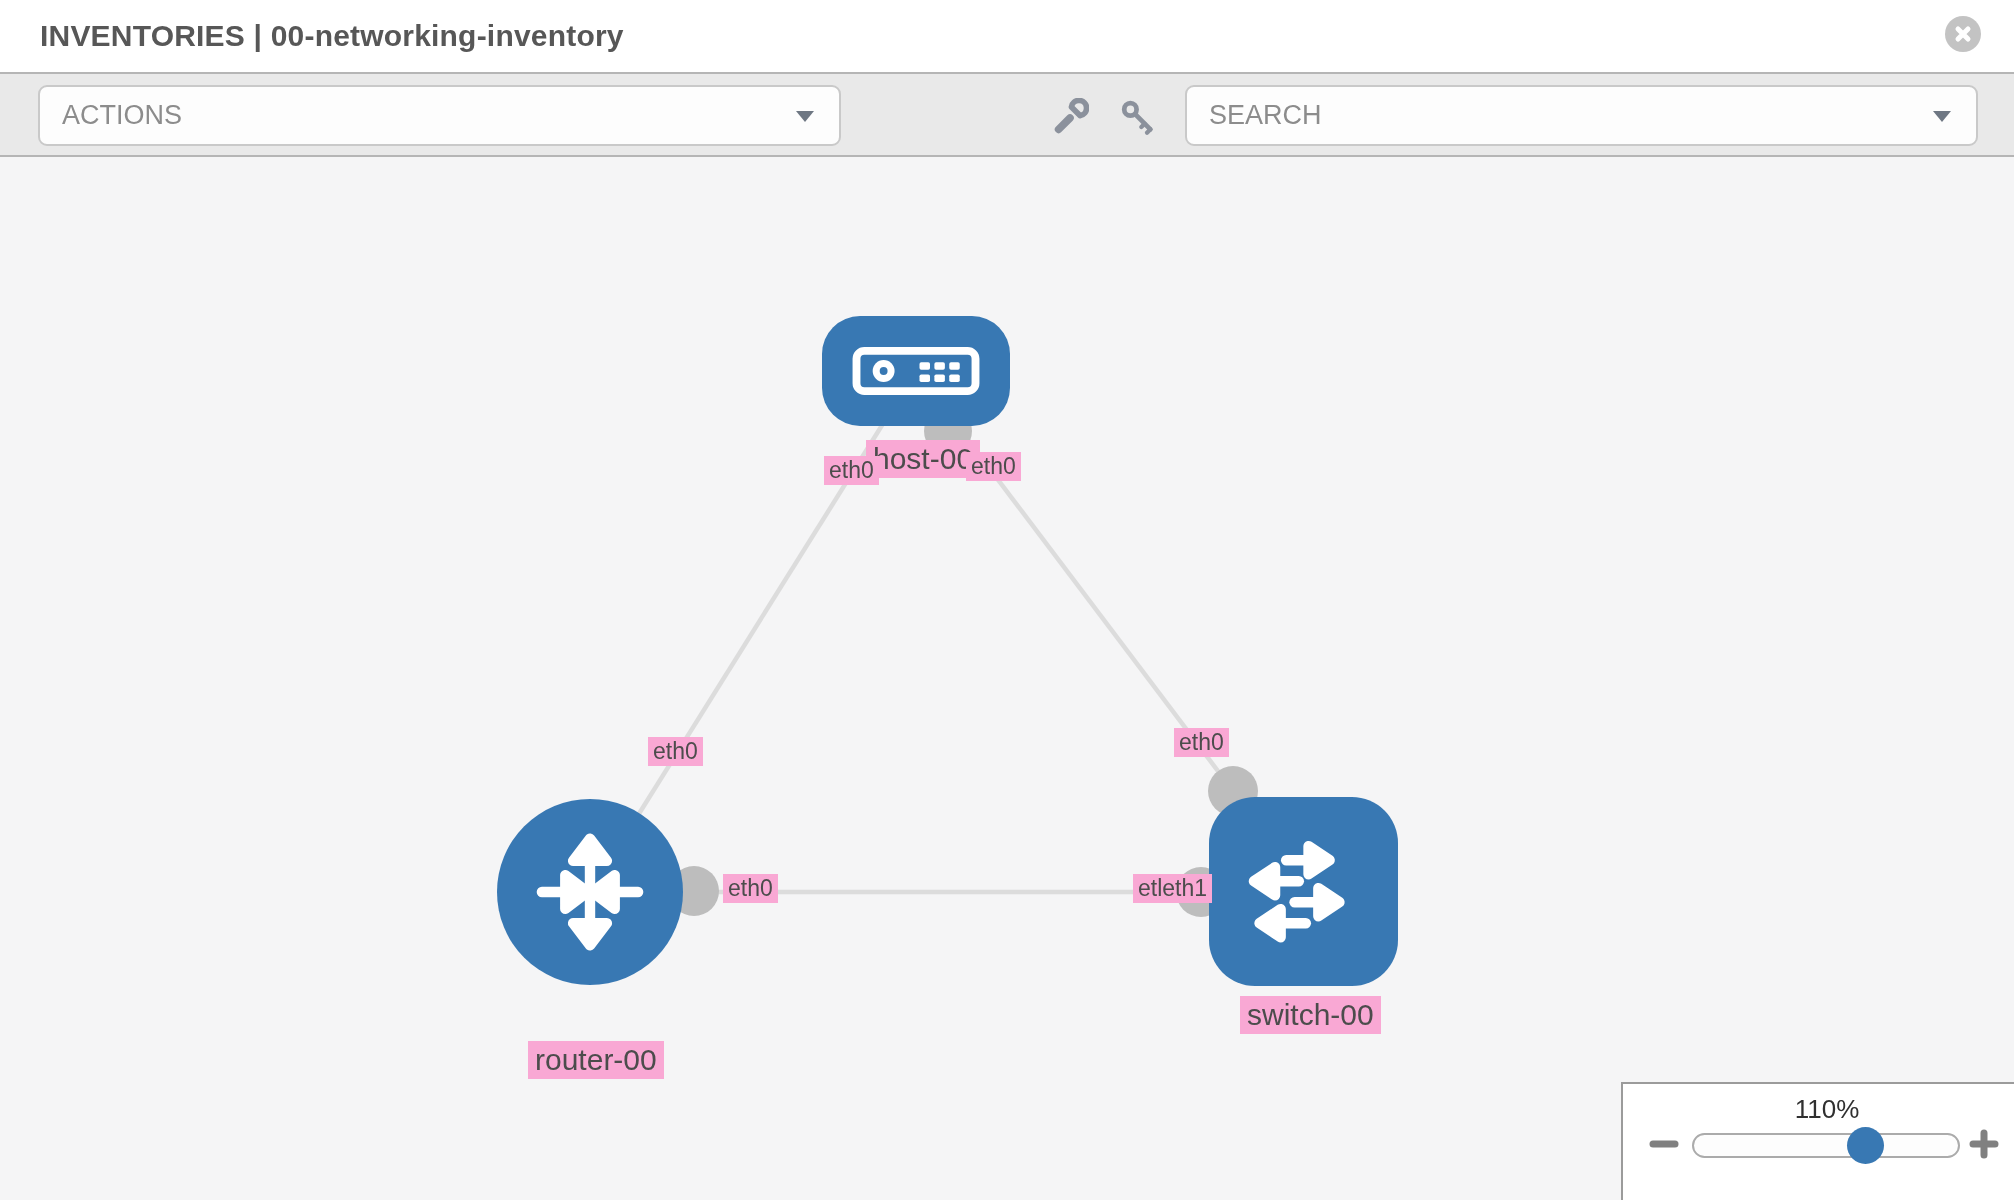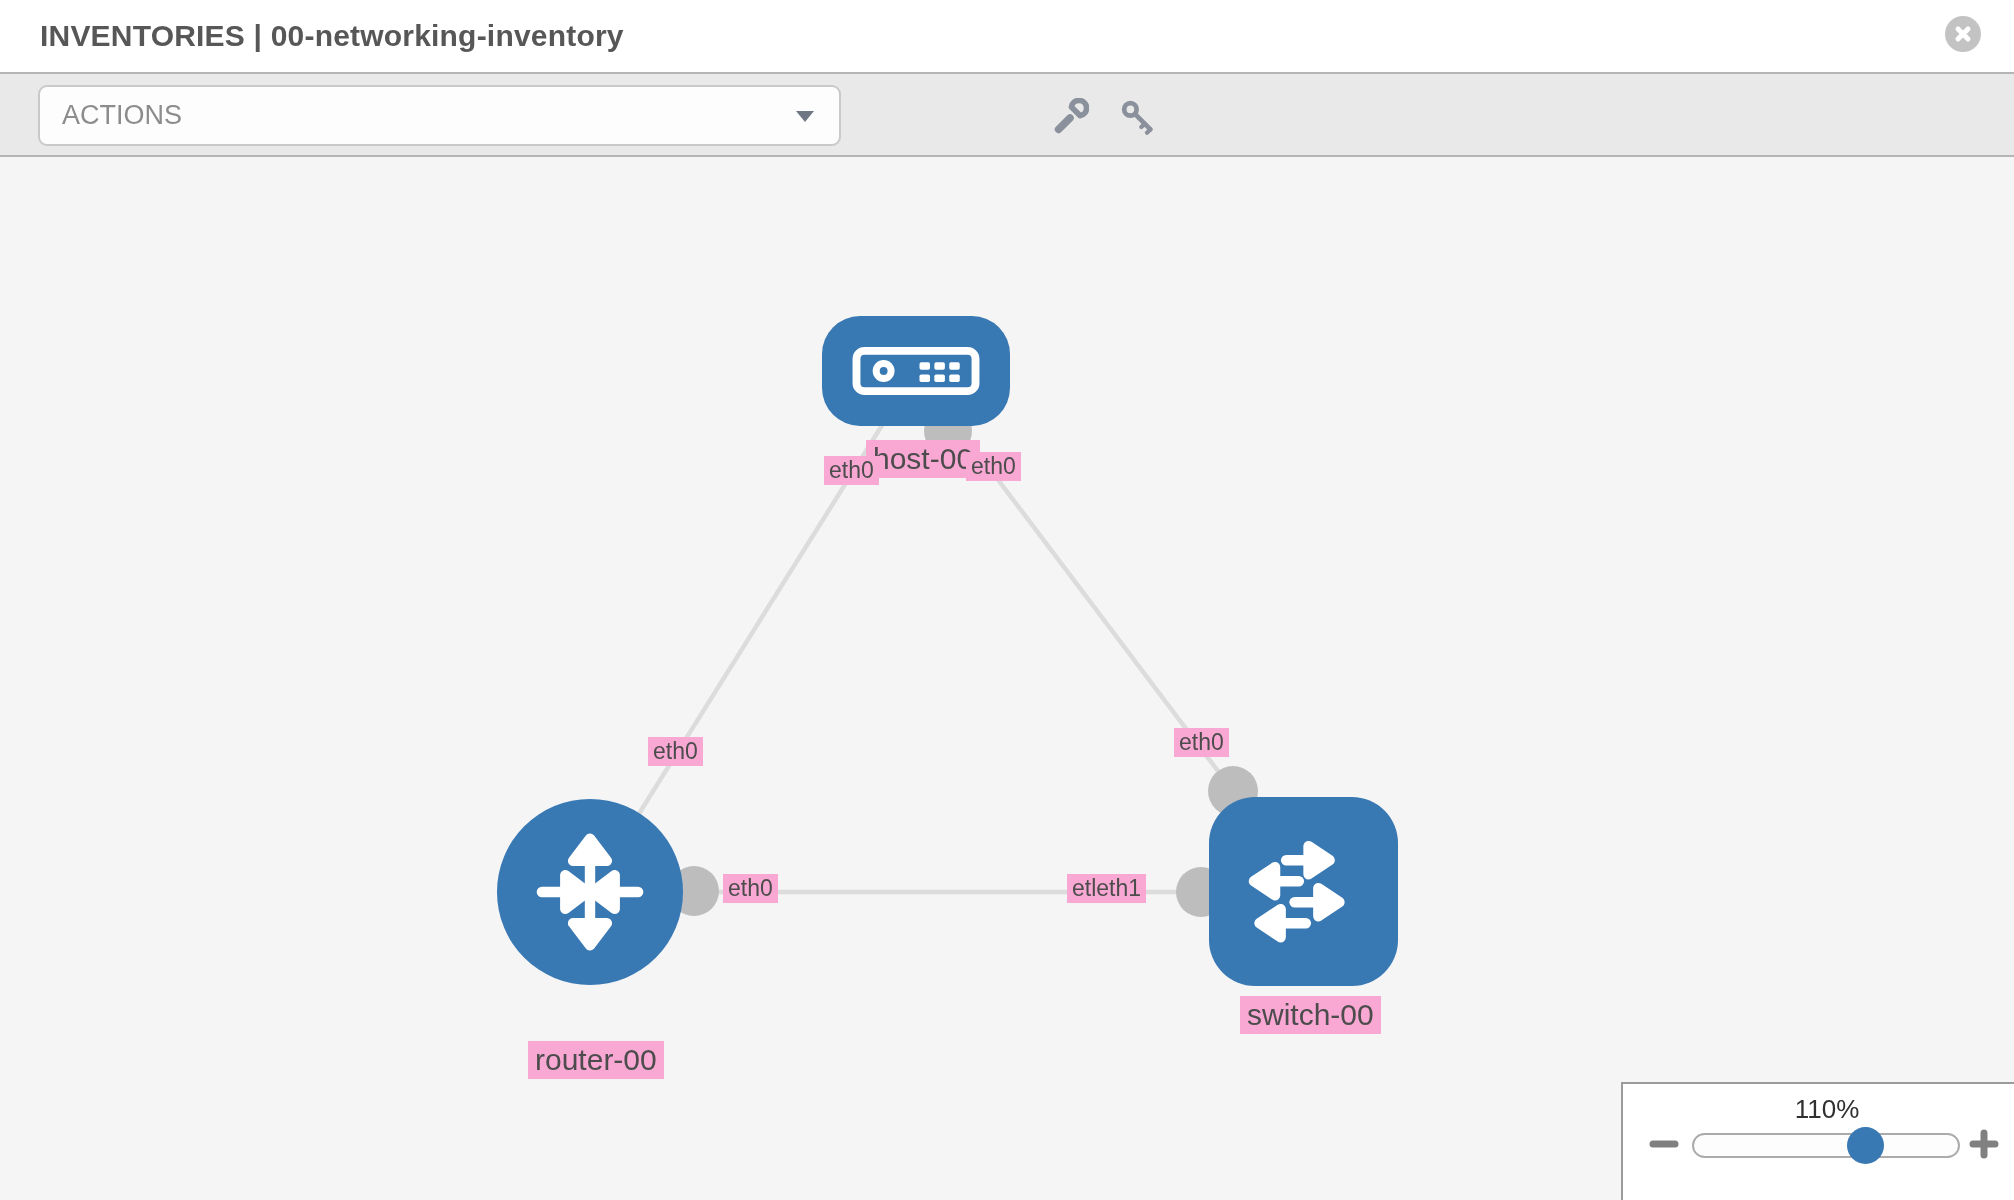--- a/index.html
+++ b/index.html
@@ -49,21 +49,21 @@
   .node-label { font-size: 30px; padding: 2px 7px; }
   .if-label { font-size: 23px; padding: 1px 5px; }
   .label-host   { left: 866px; top: 283px; }
   .label-router { left: 528px; top: 884px; }
   .label-switch { left: 1240px; top: 839px; text-align: right; }
   .if-host-left   { left: 824px; top: 299px; }
   .if-host-right  { left: 966px; top: 295px; }
   .if-router-top  { left: 648px; top: 580px; }
   .if-switch-top  { left: 1174px; top: 571px; }
   .if-mid-left    { left: 723px; top: 717px; }
-  .if-mid-right   { left: 1067px; top: 717px; }
+  .if-mid-right   { left: 1133px; top: 717px; }
 
   
   .zoom-panel { position: absolute; left: 1621px; top: 925px; width: 395px; height: 120px;
                 background: #ffffff; border: 2px solid #9b9b9b; z-index: 10; }
   .zoom-value { position: absolute; left: 71px; top: 10px; width: 266px; text-align: center;
                 font-size: 26px; color: #303030; }
   .zoom-minus, .zoom-plus { position: absolute; top: 44px; width: 34px; height: 34px;
                             background: transparent; border: none; cursor: pointer; padding: 0; }
   .zoom-minus { left: 24px; }
   .zoom-plus  { left: 344px; }
@@ -107,20 +107,24 @@
       <span>
         <svg width="38" height="38" viewBox="0 0 40 40">
           <circle cx="12" cy="12" r="6.5" fill="none" stroke="#8b919c" stroke-width="5"></circle>
           <path d="M17 17 L33 33" stroke="#8b919c" stroke-width="5" stroke-linecap="round" fill="none"></path>
           <path d="M27 27 L23.5 30.5" stroke="#8b919c" stroke-width="4.5" stroke-linecap="round" fill="none"></path>
           <path d="M33 33 L29.5 36.5" stroke="#8b919c" stroke-width="4.5" stroke-linecap="round" fill="none"></path>
         </svg>
       </span>
     </button>
 
+    <div class="select-box search-select">
+      <span class="select-label">SEARCH</span>
+      <span class="select-caret"></span>
+    </div>
   </div>
 
   <div class="canvas">
 
     <svg class="links-layer" width="2014" height="1043">
       <line x1="916" y1="214" x2="590" y2="735" stroke="#dcdcdc" stroke-width="4.5"></line>
       <line x1="916" y1="214" x2="1233" y2="634" stroke="#dcdcdc" stroke-width="4.5"></line>
       <line x1="590" y1="735" x2="1201" y2="735" stroke="#dcdcdc" stroke-width="4.5"></line>
     </svg>
 

